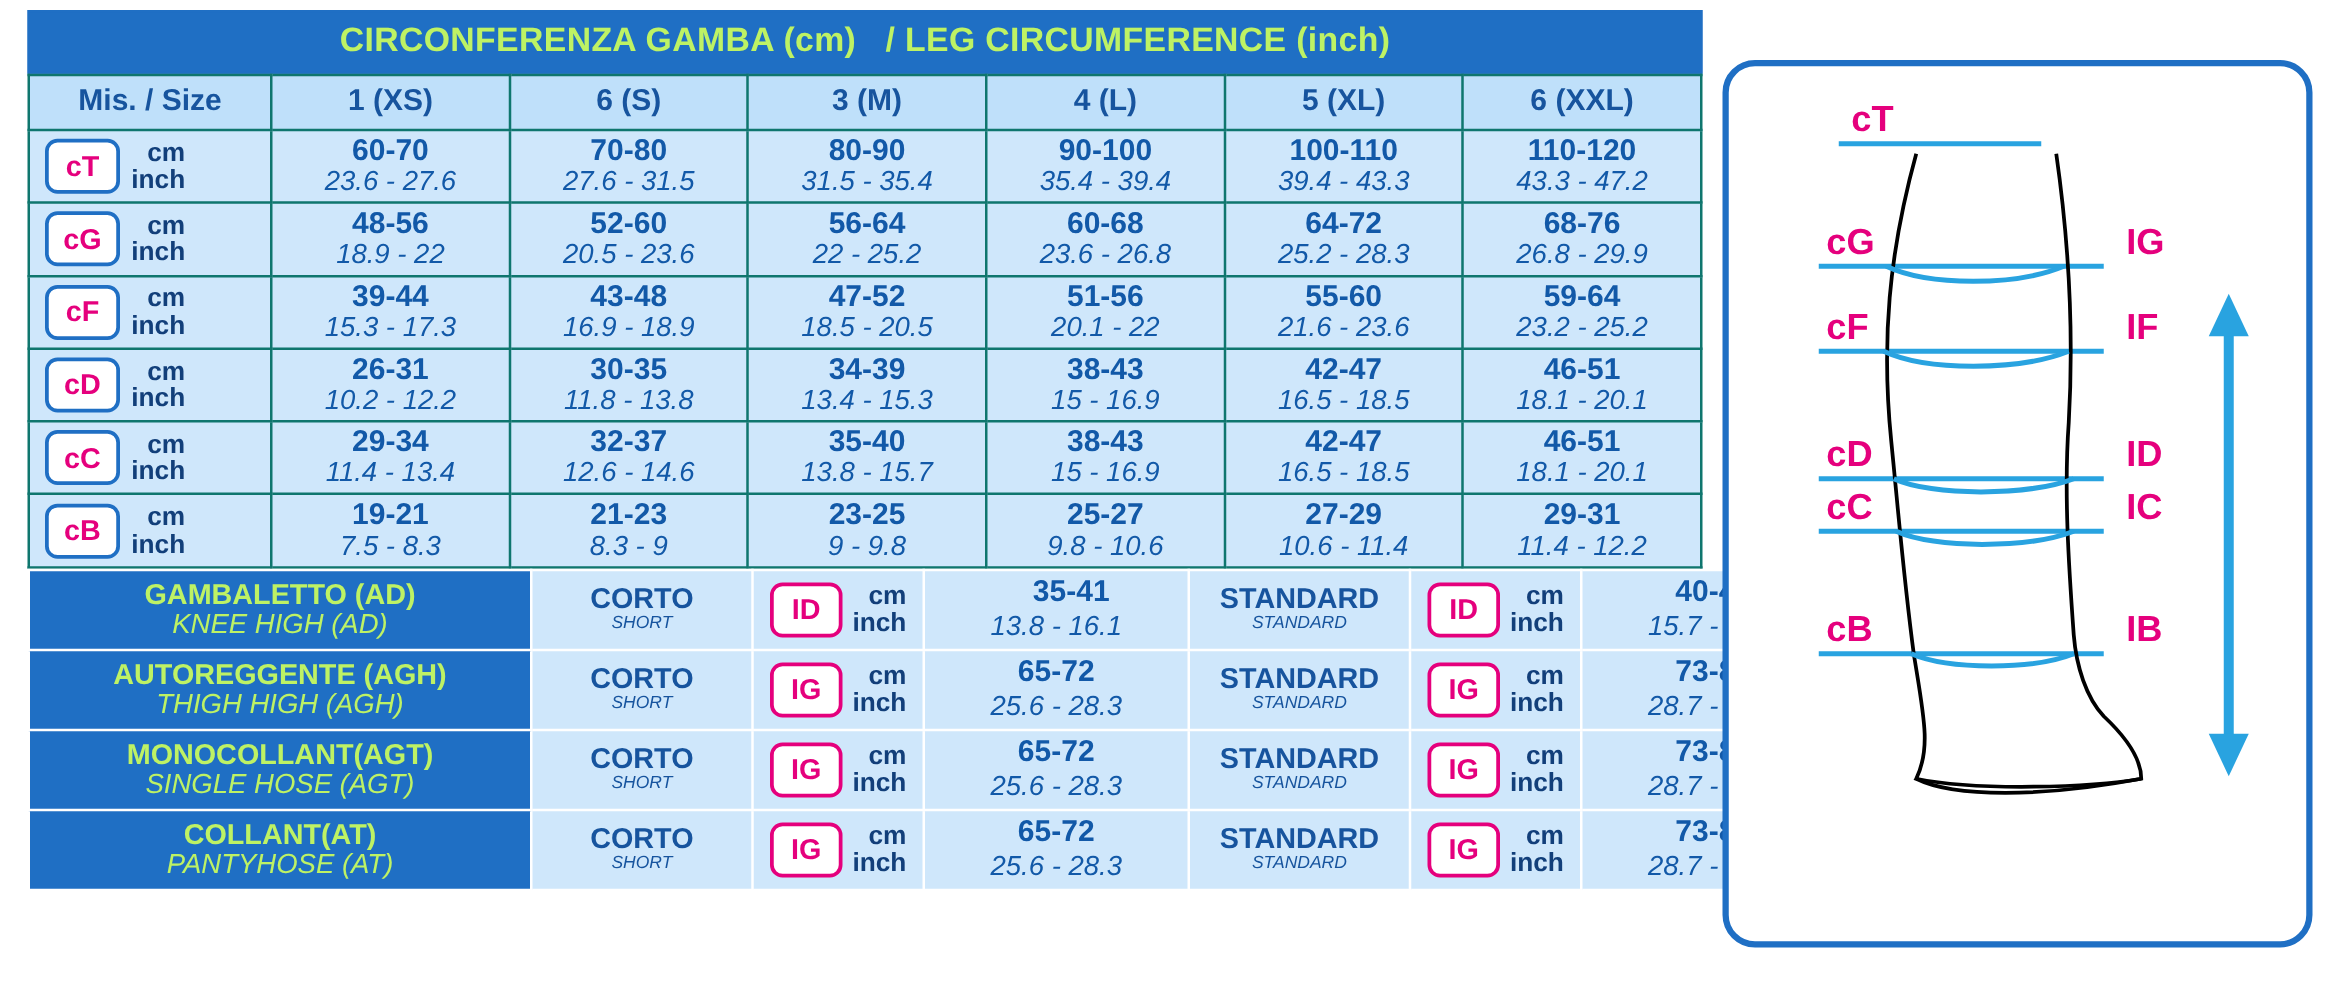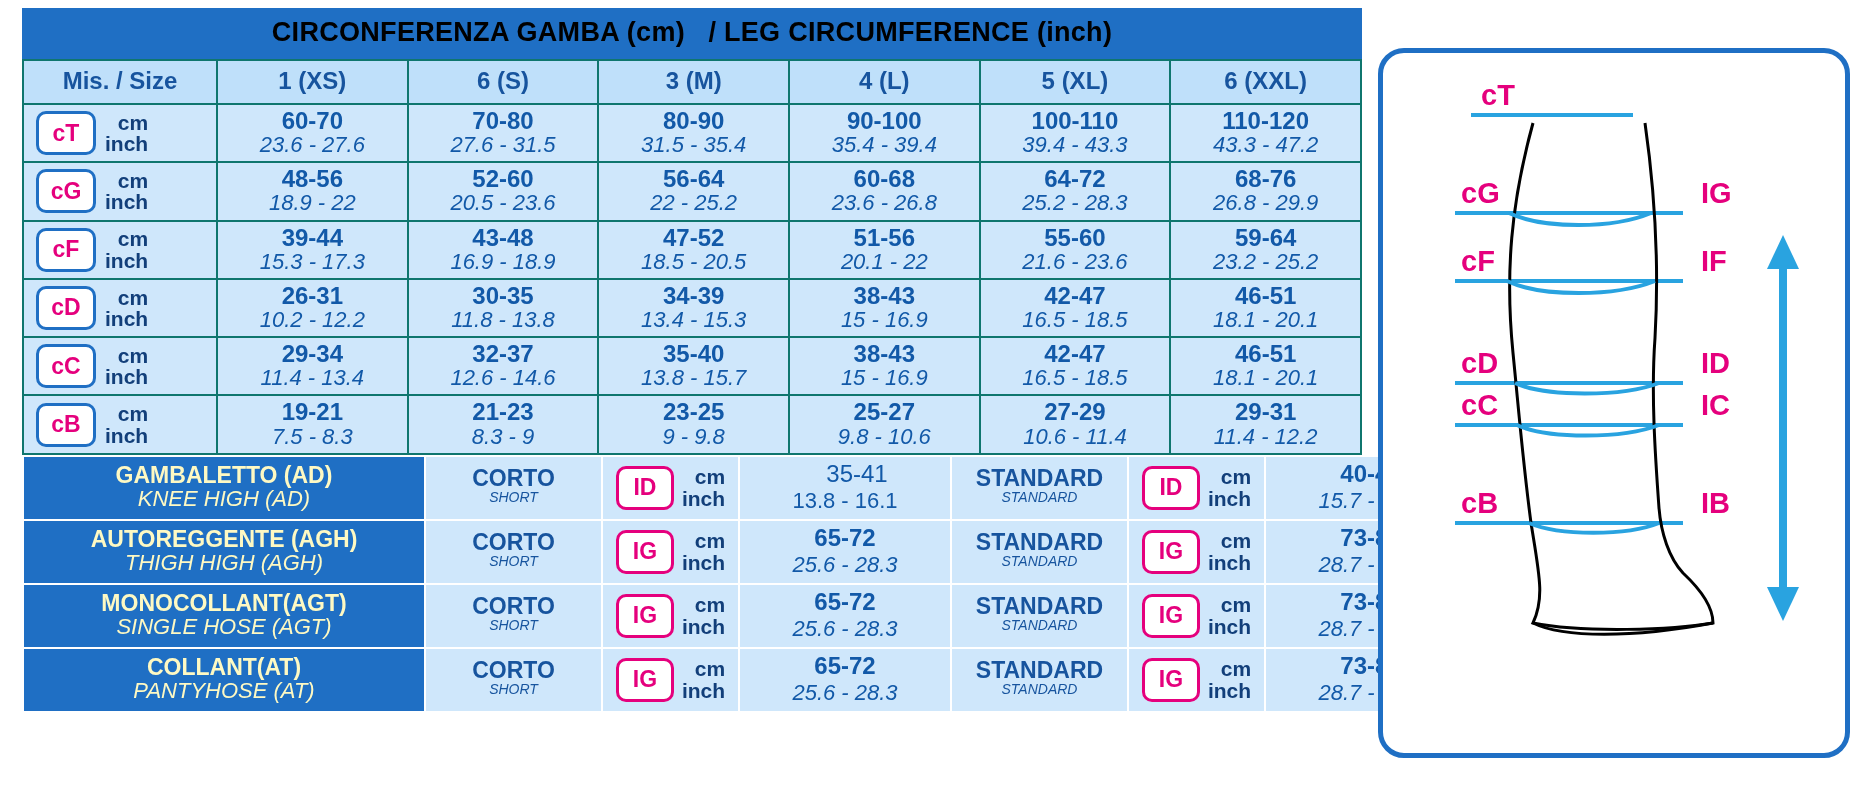--- a/index.html
+++ b/index.html
@@ -11,21 +11,21 @@
   }
   .page{position:relative;width:1864px;height:795px;}
 
   
   .left{
     position:absolute;left:22px;top:8px;width:1340px;
   }
 
   .band{
     background:#1f6fc4;
-    color:#000000;
+    color:#bef264;
     text-align:center;
     font-weight:bold;
     font-size:27px;
     letter-spacing:.3px;
     padding:7px 0 9px 0;
     border:2px solid #1f6fc4;
   }
   .band .it{font-style:normal;}
   .band .en{font-style:normal;}
 
@@ -64,21 +64,21 @@
   }
   .units span{display:block;}
   .vals{padding:3px 0 5px 0;line-height:1.05;}
   .vals .cm{font-weight:bold;font-size:24px;color:#1259a8;display:block;}
   .vals .inch{font-style:italic;font-size:22px;color:#1259a8;display:block;}
 
   
   .len{width:1340px;table-layout:fixed;margin-top:0;}
   .len td{border:2px solid #ffffff;}
   .len td.name{
-    width:400px;background:#1f6fc4;color:#fef9c3;text-align:center;padding:4px 0 6px 0;
+    width:400px;background:#1f6fc4;color:#bef264;text-align:center;padding:4px 0 6px 0;
   }
   .len td.name .it{display:block;font-weight:bold;font-size:23px;line-height:1.05;}
   .len td.name .en{display:block;font-style:italic;font-size:22px;line-height:1.05;}
   .len td.mode{
     width:175px;background:#cfe7fb;color:#17549e;text-align:center;padding:4px 0 8px 0;
   }
   .len td.mode .it{display:block;font-weight:bold;font-size:23px;line-height:1.05;}
   .len td.mode .en{display:block;font-style:italic;font-size:14px;line-height:1.05;color:#17549e;}
   .len td.chipcell{
     width:135px;background:#cfe7fb;padding:0;
@@ -359,22 +359,22 @@
           <td class="chipcell">
             <div class="chipwrap">
               <span class="chip2">ID</span>
               <span class="units">
                 <span>cm</span>
                 <span>inch</span>
               </span>
             </div>
           </td>
           <td class="valcell">
-            <span class="cm" style="font-weight:normal;font-size:24px;color:#1259a8;display:block;padding-left:24px;">35-41</span>
-            <span class="inch" style="font-size:22px;color:#1259a8;display:block;">13.8 - 16.1</span>
+            <span class="cm" style="font-weight:bold;font-size:24px;color:#1259a8;display:block;padding-left:24px;">35-41</span>
+            <span class="inch" style="font-style:italic;font-size:22px;color:#1259a8;display:block;">13.8 - 16.1</span>
           </td>
           <td class="mode">
             <span class="it">STANDARD</span>
             <span class="en">STANDARD</span>
           </td>
           <td class="chipcell">
             <div class="chipwrap">
               <span class="chip2">ID</span>
               <span class="units">
                 <span>cm</span>

